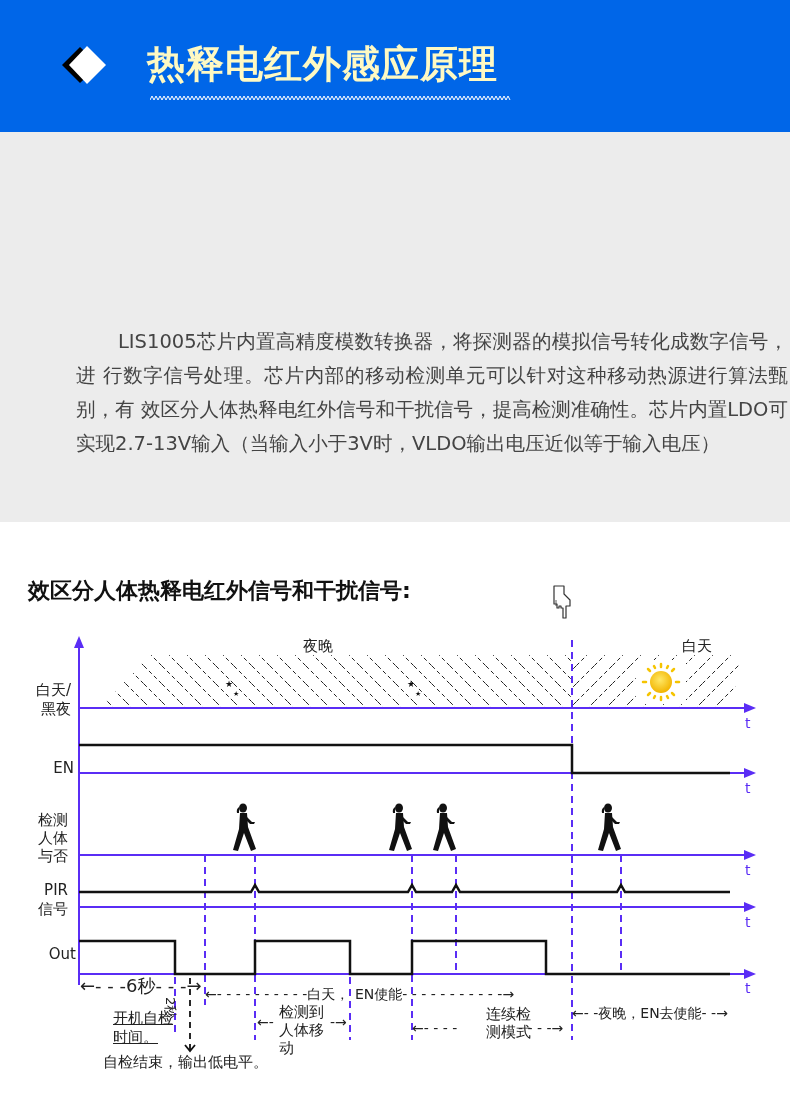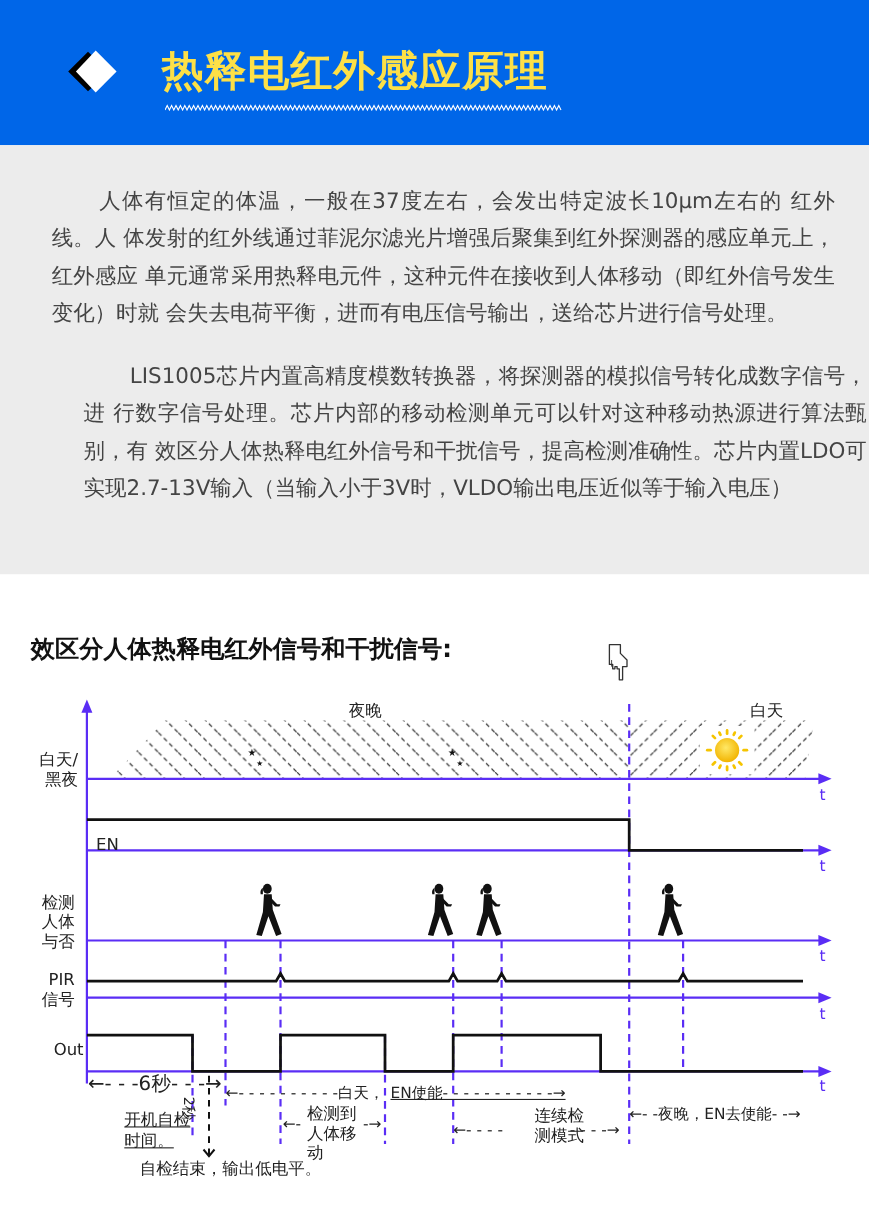--- a/index.html
+++ b/index.html
@@ -1,20 +1,20 @@
 <!DOCTYPE html>
 <html><head>
 <meta charset="utf-8">
 <style>
   * { margin: 0; padding: 0; box-sizing: border-box; }
   html, body { width: 790px; height: 1095px; background: #ffffff; overflow: hidden; }
   body { font-family: "DejaVu Sans", "Liberation Sans", sans-serif; position: relative; }
   .header { position: absolute; left: 0; top: 0; width: 790px; height: 132px; background: #0066e8; }
   .header .diamond-wrap { position: absolute; left: 58px; top: 44px; width: 50px; height: 42px; }
-  .header .title { position: absolute; left: 147px; top: 38px; font-size: 38px; font-weight: bold; color: #fde047; letter-spacing: 1px; line-height: 52px; }
+  .header .title { position: absolute; left: 147px; top: 38px; font-size: 38px; font-weight: bold; color: #fef9c3; letter-spacing: 1px; line-height: 52px; }
   .header .zigzag { position: absolute; left: 150px; top: 94px; }
   .intro { position: absolute; left: 0; top: 132px; width: 790px; height: 390px; background: #ececec; }
   .intro p { position: absolute; left: 47px; width: 712px; font-size: 19.5px; line-height: 34px; color: #444; text-align: justify; }
   .intro p .ind { display: inline-block; width: 42px; }
   .section-title { position: absolute; left: 28px; top: 574px; font-size: 22px; font-weight: bold; color: #111; line-height: 34px; }
   .pointer { position: absolute; left: 548px; top: 582px; }
   .diagram { position: absolute; left: 0; top: 625px; width: 790px; height: 470px; }
   .lbl { position: absolute; font-size: 15px; color: #222; line-height: 19px; text-align: right; }
   .ann { position: absolute; font-size: 15px; color: #222; line-height: 19px; white-space: nowrap; }
   .tlabel { position: absolute; font-size: 14px; color: #5a2df5; }
@@ -29,21 +29,20 @@
       <polygon points="29,2 48,21 29,40 11,21" fill="#fff"></polygon>
     </svg>
   </div>
   <div class="title">热释电红外感应原理</div>
   <svg class="zigzag" width="362" height="8" viewBox="0 0 362 8">
     <polyline fill="none" stroke="#ffffff" stroke-width="1" points="0,6 2,2 4,6 6,2 8,6 10,2 12,6 14,2 16,6 18,2 20,6 22,2 24,6 26,2 28,6 30,2 32,6 34,2 36,6 38,2 40,6 42,2 44,6 46,2 48,6 50,2 52,6 54,2 56,6 58,2 60,6 62,2 64,6 66,2 68,6 70,2 72,6 74,2 76,6 78,2 80,6 82,2 84,6 86,2 88,6 90,2 92,6 94,2 96,6 98,2 100,6 102,2 104,6 106,2 108,6 110,2 112,6 114,2 116,6 118,2 120,6 122,2 124,6 126,2 128,6 130,2 132,6 134,2 136,6 138,2 140,6 142,2 144,6 146,2 148,6 150,2 152,6 154,2 156,6 158,2 160,6 162,2 164,6 166,2 168,6 170,2 172,6 174,2 176,6 178,2 180,6 182,2 184,6 186,2 188,6 190,2 192,6 194,2 196,6 198,2 200,6 202,2 204,6 206,2 208,6 210,2 212,6 214,2 216,6 218,2 220,6 222,2 224,6 226,2 228,6 230,2 232,6 234,2 236,6 238,2 240,6 242,2 244,6 246,2 248,6 250,2 252,6 254,2 256,6 258,2 260,6 262,2 264,6 266,2 268,6 270,2 272,6 274,2 276,6 278,2 280,6 282,2 284,6 286,2 288,6 290,2 292,6 294,2 296,6 298,2 300,6 302,2 304,6 306,2 308,6 310,2 312,6 314,2 316,6 318,2 320,6 322,2 324,6 326,2 328,6 330,2 332,6 334,2 336,6 338,2 340,6 342,2 344,6 346,2 348,6 350,2 352,6 354,2 356,6 358,2 360,6"></polyline>
   </svg>
 </div>
 
 <div class="intro">
-  <p style="top:34px;"><span class="ind"></span><span>人体有恒定的体温，一般在37度左右，会发出特定波长10μm左右的 红外线。人 体发射的红外线通过菲泥尔滤光片增强后聚集到红外探测器的感应单元上，红外感应 单元通常采用热释电元件，这种元件在接收到人体移动（即红外信号发生变化）时就 会失去电荷平衡，进而有电压信号输出，送给芯片进行信号处理。</span></p>
   <p style="top:193px;margin-left:29px;"><span class="ind"></span><span>LIS1005芯片内置高精度模数转换器，将探测器的模拟信号转化成数字信号，进 行数字信号处理。芯片内部的移动检测单元可以针对这种移动热源进行算法甄别，有 效区分人体热释电红外信号和干扰信号，提高检测准确性。芯片内置LDO可实现2.7-13V输入（当输入小于3V时，VLDO输出电压近似等于输入电压）</span></p>
 </div>
 
 <div class="section-title">效区分人体热释电红外信号和干扰信号:</div>
 <div class="pointer">
   <svg width="30" height="40" viewBox="0 0 30 40">
     <path d="M6,4 L16,4 L16,12 L22,18 L22,24 L18,24 L18,36 L15,36 L15,26 L13,26 L13,24 L11,24 L11,26 L9,26 L9,22 L6,22 Z" fill="#fff" stroke="#333" stroke-width="1.2" stroke-linejoin="round"></path>
     <line x1="8" y1="18" x2="8" y2="24" stroke="#333" stroke-width="0.8"></line>
   </svg>
 </div>
@@ -157,44 +156,44 @@
         <path d="M14,13 L20,19 L23,19 L22,21 L18,21 L14,17 Z"></path>
       </g>
     </g>
 
     <line x1="190" y1="978" x2="190" y2="1050" stroke="#111" stroke-width="1.8" stroke-dasharray="6,5"></line>
     <polyline points="185,1045 190,1051 195,1045" fill="none" stroke="#111" stroke-width="1.8"></polyline>
   </svg>
 
   <div class="lbl" style="left:27px;top:56px;width:44px;white-space:pre;">白天/
 黑夜</div>
-  <div class="lbl" style="left:40px;top:134px;width:34px;margin-left:34px;">EN</div>
+  <div class="lbl" style="left:40px;top:134px;width:34px;">EN</div>
   <div class="lbl" style="left:34px;top:186px;width:34px;white-space:pre;line-height:18px;">检测
 人体
 与否</div>
   <div class="lbl" style="left:34px;top:256px;width:34px;white-space:pre;">PIR
 信号</div>
   <div class="lbl" style="left:40px;top:320px;width:36px;">Out</div>
 
-  <div class="ann" style="left:317px;top:12px;text-align:center;">夜晚</div>
+  <div class="ann" style="left:303px;top:12px;text-align:center;">夜晚</div>
   <div class="ann" style="left:682px;top:12px;">白天</div>
 
   <div class="tlabel" style="left:745px;top:90px;">t</div>
   <div class="tlabel" style="left:745px;top:155px;">t</div>
   <div class="tlabel" style="left:745px;top:237px;">t</div>
   <div class="tlabel" style="left:745px;top:289px;">t</div>
   <div class="tlabel" style="left:745px;top:355px;">t</div>
 
   <div class="ann" style="left:80px;top:351px;font-size:18px;text-align:center;">←- - -6秒- - -→</div>
   <div class="ann" style="left:113px;top:384px;white-space:pre;text-decoration:underline;">开机自检
 时间。</div>
   <div class="ann" style="left:180px;top:372px;font-size:13px;transform:rotate(90deg);transform-origin:left top;">2秒</div>
-  <div class="ann" style="left:127px;top:428px;text-align:right;">自检结束，输出低电平。</div>
+  <div class="ann" style="left:103px;top:428px;text-align:right;">自检结束，输出低电平。</div>
   <div class="ann" style="left:205px;top:360px;font-size:14px;">←- - - - - - - - - -白天，</div>
-  <div class="ann" style="left:355px;top:360px;font-size:14px;text-decoration:underline;">EN使能- - - - - - - - - - -→</div>
+  <div class="ann" style="left:355px;top:360px;font-size:14px;">EN使能- - - - - - - - - - -→</div>
   <div class="ann" style="left:257px;top:388px;font-size:14px;">←-</div>
   <div class="ann" style="left:279px;top:378px;white-space:pre;line-height:18px;">检测到
 人体移
 动</div>
   <div class="ann" style="left:330px;top:388px;font-size:14px;">-→</div>
   <div class="ann" style="left:412px;top:394px;font-size:14px;">←- - - -</div>
   <div class="ann" style="left:486px;top:380px;white-space:pre;line-height:18px;">连续检
 测模式</div>
   <div class="ann" style="left:518px;top:394px;font-size:14px;">- - - -→</div>
   <div class="ann" style="left:572px;top:379px;font-size:14px;">←- -夜晚，EN去使能- -→</div>

